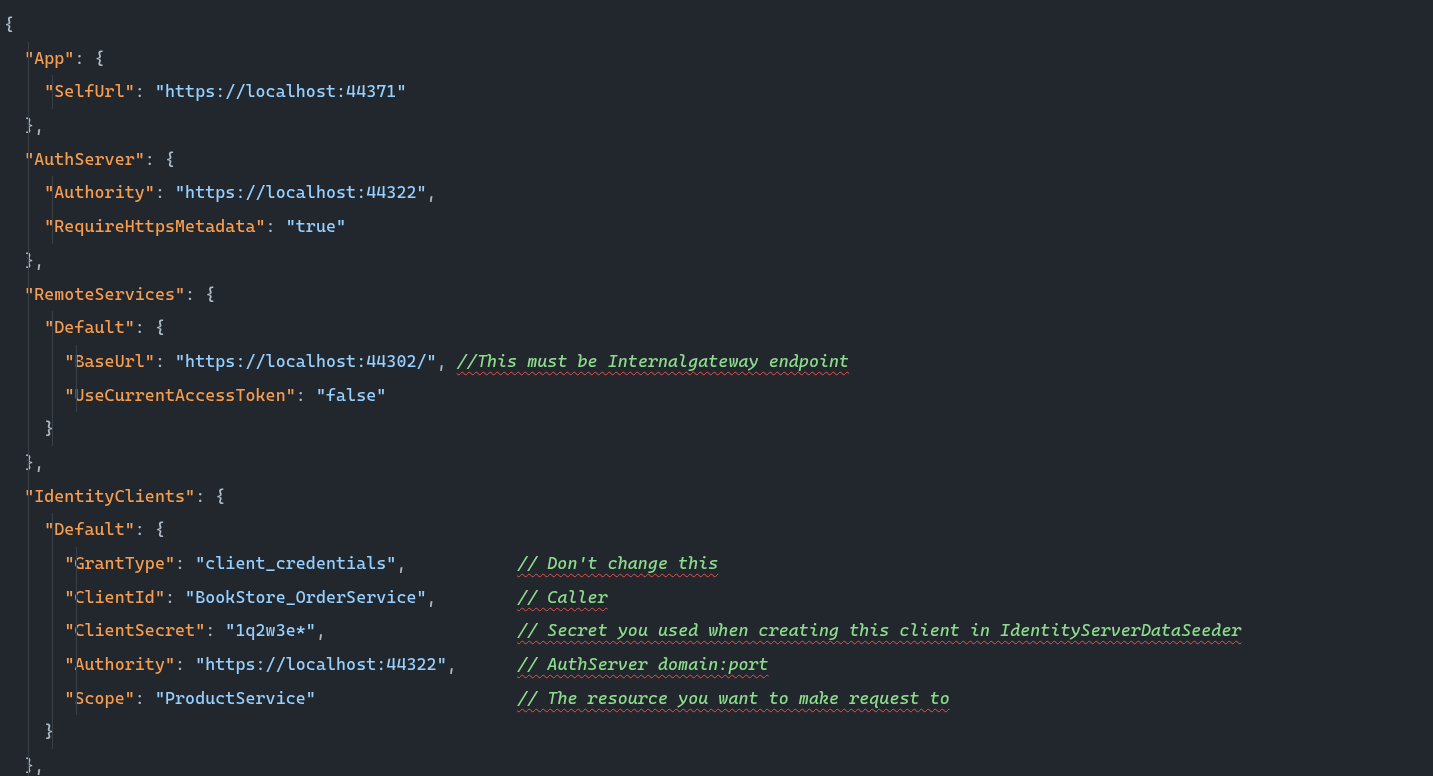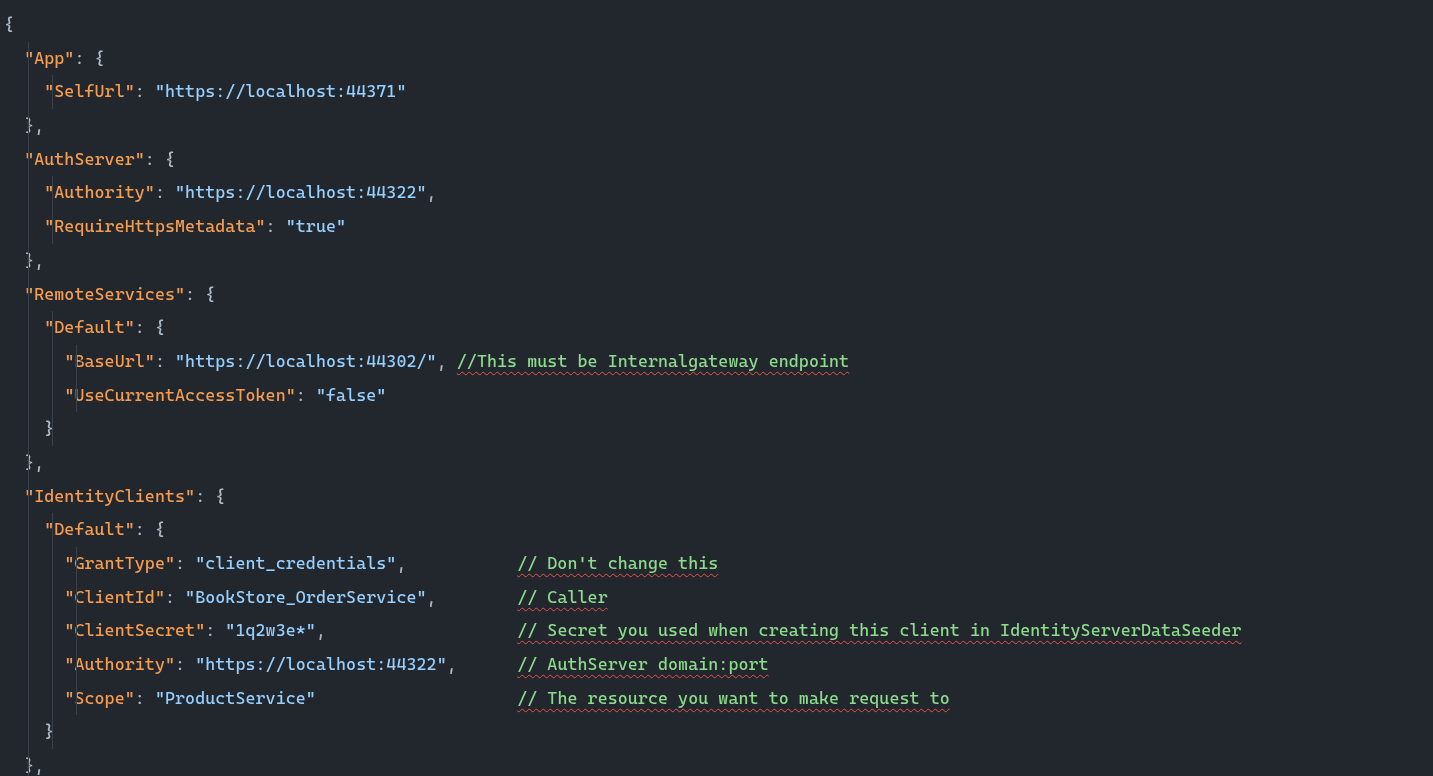--- a/index.html
+++ b/index.html
@@ -33,20 +33,21 @@
   .g1 { left: 24px; }
   .g2 { left: 48px; }
   .g3 { left: 72px; }
   .content { display: inline; }
   .t-brace  { color: #adbac7; }
   .t-key    { color: #f69d50; }
   .t-punc   { color: #adbac7; }
   .t-string { color: #96d0ff; }
   .t-comment{
     color: #8ddb8c;
+    font-style: italic;
     text-decoration-line: underline;
     text-decoration-style: wavy;
     text-decoration-color: #e5534b;
     text-decoration-thickness: 1px;
     text-underline-offset: 4px;
   }
 </style>
 </head>
 <body>
 

